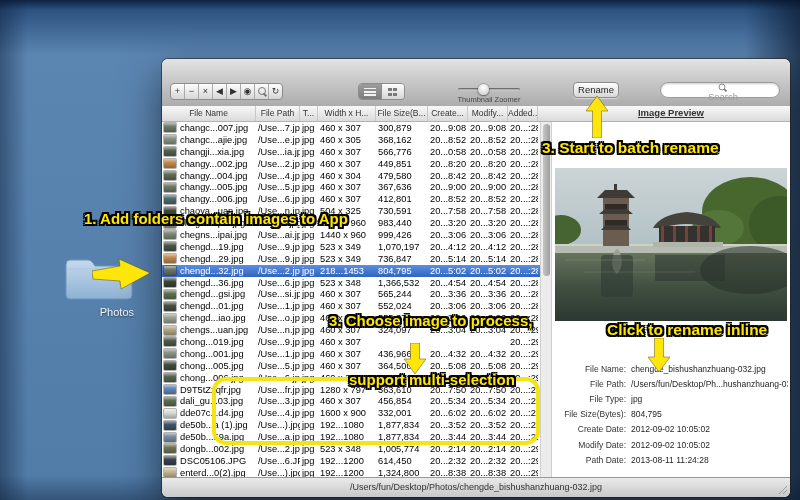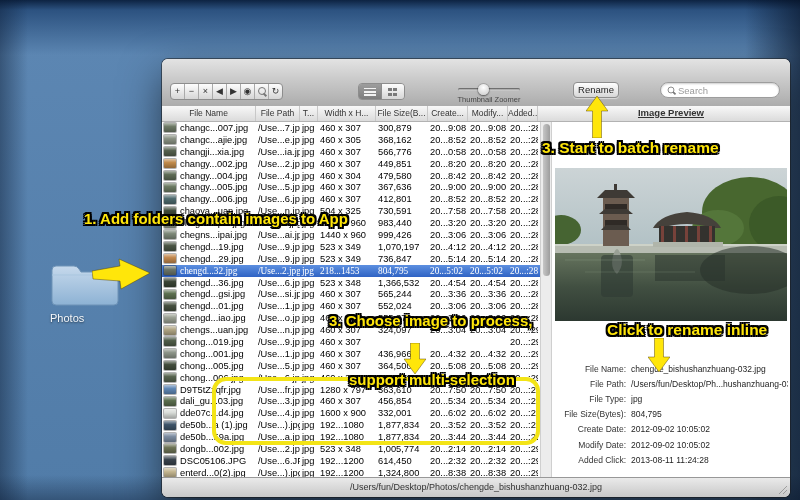--- a/index.html
+++ b/index.html
@@ -15,21 +15,21 @@
     text-shadow:-2px -2px 0 #000,2px -2px 0 #000,-2px 2px 0 #000,2px 2px 0 #000,0 -2px 0 #000,0 2px 0 #000,-2px 0 0 #000,2px 0 0 #000;}
   .banner{left:0;right:0;top:11px;text-align:center;font-size:25px;}
   .a1{left:84px;top:210px;font-size:15px;}
   .a2l1{left:329px;top:312px;font-size:15px;}
   .a2l2{left:349px;top:329px;font-size:15px;margin-top:42px;}
   .a3{left:542px;top:139px;font-size:15.5px;}
   .a4{left:607px;top:321px;font-size:15.5px;}
   .arrow{position:absolute;z-index:40;}
   .hlbox{position:absolute;left:212px;top:377px;width:320px;height:60px;border:4px solid #f3e416;border-radius:14px;z-index:35;}
   
-  .folder{position:absolute;left:50px;top:261px;width:84px;text-align:left;z-index:5;}
+  .folder{position:absolute;left:50px;top:255px;width:84px;text-align:right;z-index:5;}
   .folder-label{margin-top:1px;font-size:11px;color:#f4f8fc;text-shadow:0 1px 2px rgba(0,0,0,.55);}
   
   .window{position:absolute;left:162px;top:59px;width:628px;height:438px;border-radius:6px;background:#fff;
     box-shadow:0 16px 40px rgba(0,0,0,.55),0 0 0 1px rgba(35,35,35,.55);z-index:10;}
   .chrome{position:absolute;top:0;left:0;right:0;height:47px;border-radius:6px 6px 0 0;
     background:linear-gradient(180deg,#e3e3e3,#c9c9c9 45%,#acacac);border-bottom:1px solid #868686;}
   .tl{position:absolute;top:4px;width:9px;height:9px;border-radius:50%;box-shadow:inset 0 1px 1px rgba(255,255,255,.55),0 0 0 1px rgba(0,0,0,.25);}
   .tl.r{left:8px;background:radial-gradient(circle at 50% 35%,#ee8a80,#cc4a42);}
   .tl.y{left:20px;background:radial-gradient(circle at 50% 35%,#f2cf84,#cf9c3b);}
   .tl.g{left:32px;background:radial-gradient(circle at 50% 35%,#bcd98a,#7ca844);}
@@ -53,40 +53,40 @@
     box-shadow:5px 0 0 #7a7a7a,0 5px 0 #7a7a7a,5px 5px 0 #7a7a7a;}
   .slider{position:absolute;left:296px;top:29px;width:62px;height:3px;border-radius:2px;
     background:linear-gradient(#9a9a9a,#cfcfcf);box-shadow:inset 0 1px 1px rgba(0,0,0,.35);}
   .knob{position:absolute;left:20px;top:-4.5px;width:11px;height:11px;border-radius:50%;
     background:radial-gradient(circle at 50% 32%,#fff,#c9c9c9);box-shadow:0 1px 2px rgba(0,0,0,.45),0 0 0 1px rgba(0,0,0,.15);}
   .zlabel{position:absolute;left:266px;top:36px;width:122px;text-align:center;font-size:7.5px;color:#474747;}
   .rename{position:absolute;left:411px;top:23px;width:46px;height:16px;border:1px solid #8d8d8d;border-radius:4px;
     background:linear-gradient(#fefefe,#d7d7d7);font-size:9.5px;color:#1d1d1d;text-align:center;line-height:14px;
     font-family:inherit;padding:0;box-shadow:0 1px 1px rgba(255,255,255,.5);}
   .search{position:absolute;left:498px;top:23px;width:120px;height:16px;border:1px solid #9d9d9d;border-radius:9px;
-    background:#fff;display:flex;align-items:center;padding-left:6px;box-sizing:border-box;box-shadow:inset 0 1px 2px rgba(0,0,0,.2);}
+    background:#fff;display:flex;align-items:center;padding-left:6px;box-sizing:border-box;box-shadow:inset 0 1px 2px rgba(0,0,0,.2);flex-direction:column;}
   .search .mag{transform:scale(.85);margin-right:3px;flex:none;}
   .ph{font-size:9.5px;color:#9b9b9b;}
   
   .headerstrip{position:absolute;top:47px;height:15px;left:0;right:0;background:linear-gradient(#f8f8f8,#dbdbdb);
     border-bottom:1px solid #b2b2b2;overflow:hidden;}
   .hc{display:inline-block;box-sizing:border-box;border-right:1px solid #c8c8c8;font-size:8.5px;color:#333;
     line-height:14px;height:15px;overflow:hidden;white-space:nowrap;text-align:center;vertical-align:top;}
   .c0{width:94px}.c1{width:44px}.c2{width:18px}.c3{width:58px}.c4{width:52px}.c5{width:40px}.c6{width:40px}.c7{width:30px}
   .previewhdr{position:absolute;left:390px;right:0;top:0;text-align:center;font-size:9.5px;font-weight:bold;color:#333;line-height:14px;text-decoration:underline;}
   
   .main{position:absolute;top:63px;bottom:19px;left:0;right:0;background:#fff;overflow:hidden;}
   .tablebody{position:absolute;left:0;top:0;width:378px;height:100%;overflow:hidden;}
   .row{display:grid;grid-template-columns:16px 78px 44px 18px 58px 52px 40px 40px 30px;height:11.9px;align-items:center;
     font-size:9.3px;color:#000;}
   .cell{overflow:hidden;white-space:nowrap;padding-left:2px;}
   .t{width:12px;height:9px;border-radius:1px;margin-left:2px;padding:0;
     background-image:linear-gradient(180deg,rgba(255,255,255,.5),rgba(255,255,255,0) 40%,rgba(0,0,0,.25));
     box-shadow:0 0 0 1px rgba(0,0,0,.3);}
-  .row.sel{background:linear-gradient(180deg,#5c8fe0,#2f63c4);color:#fff;font-family:Liberation Serif, serif;}
+  .row.sel{background:linear-gradient(180deg,#5c8fe0,#2f63c4);color:#fff;}
   .vscroll{position:absolute;left:378px;top:0;width:12px;height:100%;background:#ececec;
     border-left:1px solid #cfcfcf;border-right:1px solid #cfcfcf;box-sizing:border-box;}
   .vthumb{position:absolute;left:1.5px;top:2px;width:7px;height:152px;border-radius:4px;
     background:linear-gradient(90deg,#c6c6c6,#9d9d9d);}
   .rightpanel{position:absolute;left:390px;top:0;right:0;height:100%;background:#fff;}
   .photo{position:absolute;left:3px;top:46px;width:232px;height:153px;}
   .meta{position:absolute;left:2px;top:239px;right:2px;}
   .mrow{display:flex;height:15.2px;align-items:center;font-size:8.5px;color:#1e1e1e;}
   .mlabel{width:72px;text-align:right;margin-right:5px;color:#333;white-space:nowrap;flex:none;}
   .mval{white-space:nowrap;overflow:hidden;}
@@ -551,21 +551,21 @@
   </div>
             <div class="mrow">
     <span class="mlabel">Create Date:</span>
     <span class="mval">2012-09-02 10:05:02</span>
   </div>
             <div class="mrow">
     <span class="mlabel">Modify Date:</span>
     <span class="mval">2012-09-02 10:05:02</span>
   </div>
             <div class="mrow">
-    <span class="mlabel">Added Click:</span>
+    <span class="mlabel">Path Date:</span>
     <span class="mval">2013-08-11 11:24:28</span>
   </div>
           </div>
       </div>
     </div>
 
     <div class="statusbar">
       <span>/Users/fun/Desktop/Photos/chengde_bishushanzhuang-032.jpg</span>
       <svg class="grip" viewBox="0 0 10 10">
         <path d="M9 1 L1 9 M9 5 L5 9 M9 9 L9 9" stroke="#666" stroke-width="1"></path>

